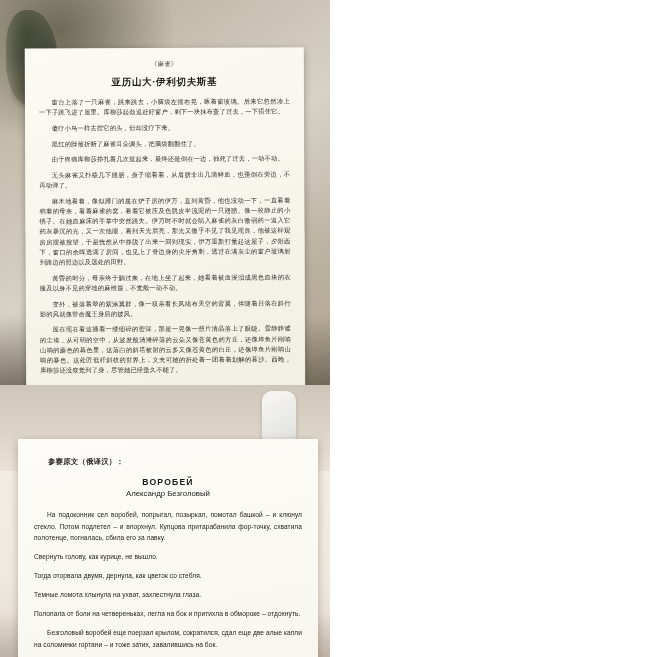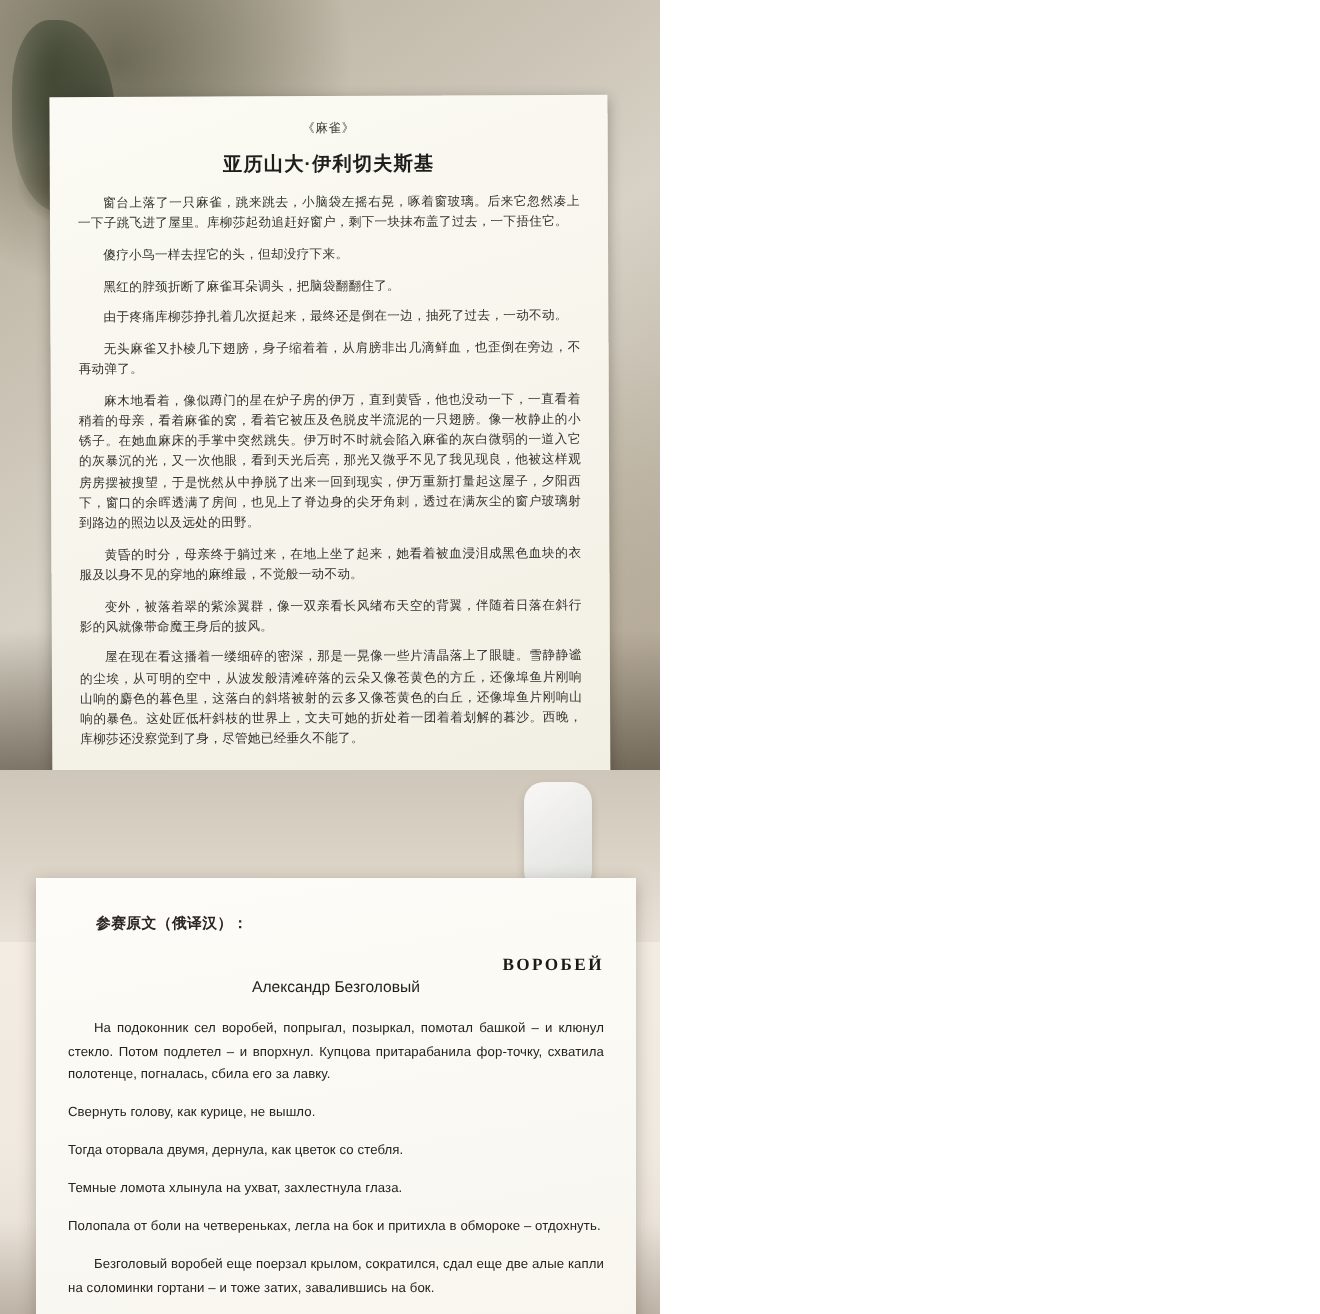--- a/index.html
+++ b/index.html
@@ -179,26 +179,25 @@
     overflow: hidden;
   }
   .ru-label {
     font-size: 7.4px;
     font-weight: bold;
     color: #2a2723;
     margin: 6px 0 10px 14px;
     letter-spacing: 0.2px;
   }
   .ru-title {
-    text-align: right;
+    text-align: center;
     font-size: 8.6px;
     font-weight: bold;
     letter-spacing: 1.2px;
     color: #1c1a17;
-    font-family: Liberation Serif, serif;
   }
   .ru-author {
     text-align: center;
     font-size: 7.8px;
     margin-top: 2px;
     margin-bottom: 11px;
     color: #201e1b;
   }
   .ru-body p {
     margin: 0 0 7.5px 0;

